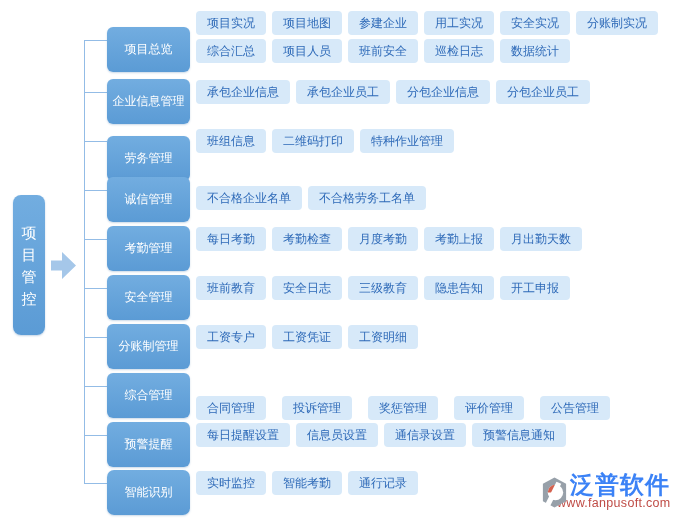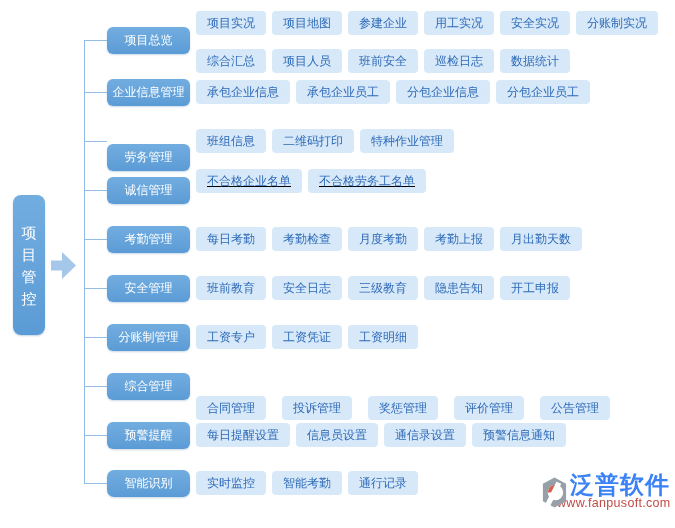--- a/index.html
+++ b/index.html
@@ -15,21 +15,21 @@
     gap:7px;box-shadow:0 1px 2px rgba(80,130,180,.35);
   }
   .root-box span{color:#fff;font-size:15px;line-height:15px;}
   
   .arrow-svg{position:absolute;left:51px;top:252px;}
   
   .trunk{position:absolute;left:84px;top:40px;width:1px;height:443px;background:var(--line,#93bce6);}
   .branch{position:absolute;left:84px;width:23px;height:1px;background:var(--line,#93bce6);}
   
   .category{
-    position:absolute;left:107px;width:83px;height:27px;border-radius:6px;
+    position:absolute;left:107px;width:83px;height:45px;border-radius:6px;
     background:linear-gradient(180deg,var(--node-blue-light,#74aee0),var(--node-blue,#5b9bd5));
     color:#fff;font-size:12px;display:flex;align-items:center;justify-content:center;
     box-shadow:0 1px 2px rgba(80,130,180,.3);white-space:nowrap;font-family:Liberation Serif, serif;
   }
   
   .item-line{position:absolute;left:196px;display:flex;gap:6px;}
   .item{
     height:24px;line-height:24px;padding:0 11px;border-radius:4px;
     background:var(--item-bg,#d7e9f9);color:var(--item-text,#2e6ab8);
     font-size:12px;white-space:nowrap;text-align:left;
@@ -62,45 +62,45 @@
       <div class="branch" style="top: 40px;"></div>
       <div class="category" style="top: 27px;">项目总览</div>
       <div class="item-line" style="top: 11px;">
         <div class="item">项目实况</div>
         <div class="item">项目地图</div>
         <div class="item">参建企业</div>
         <div class="item">用工实况</div>
         <div class="item">安全实况</div>
         <div class="item">分账制实况</div>
       </div>
-      <div class="item-line" style="top: 49px;">
+      <div class="item-line" style="top: 39px;">
         <div class="item">综合汇总</div>
         <div class="item">项目人员</div>
         <div class="item">班前安全</div>
         <div class="item">巡检日志</div>
         <div class="item">数据统计</div>
       </div>
       <div class="branch" style="top: 92px;"></div>
       <div class="category" style="top: 79px;">企业信息管理</div>
       <div class="item-line" style="top: 80px;">
         <div class="item">承包企业信息</div>
         <div class="item">承包企业员工</div>
         <div class="item">分包企业信息</div>
         <div class="item">分包企业员工</div>
       </div>
       <div class="branch" style="top: 141px;"></div>
-      <div class="category" style="top: 144px;">劳务管理</div>
+      <div class="category" style="top: 136px;">劳务管理</div>
       <div class="item-line" style="top: 129px;">
         <div class="item">班组信息</div>
         <div class="item">二维码打印</div>
         <div class="item">特种作业管理</div>
       </div>
       <div class="branch" style="top: 190px;"></div>
       <div class="category" style="top: 177px;">诚信管理</div>
-      <div class="item-line" style="top: 169px; text-decoration: underline;">
+      <div class="item-line" style="top: 186px;">
         <div class="item">不合格企业名单</div>
         <div class="item">不合格劳务工名单</div>
       </div>
       <div class="branch" style="top: 239px;"></div>
       <div class="category" style="top: 226px;">考勤管理</div>
       <div class="item-line" style="top: 227px;">
         <div class="item">每日考勤</div>
         <div class="item">考勤检查</div>
         <div class="item">月度考勤</div>
         <div class="item">考勤上报</div>

